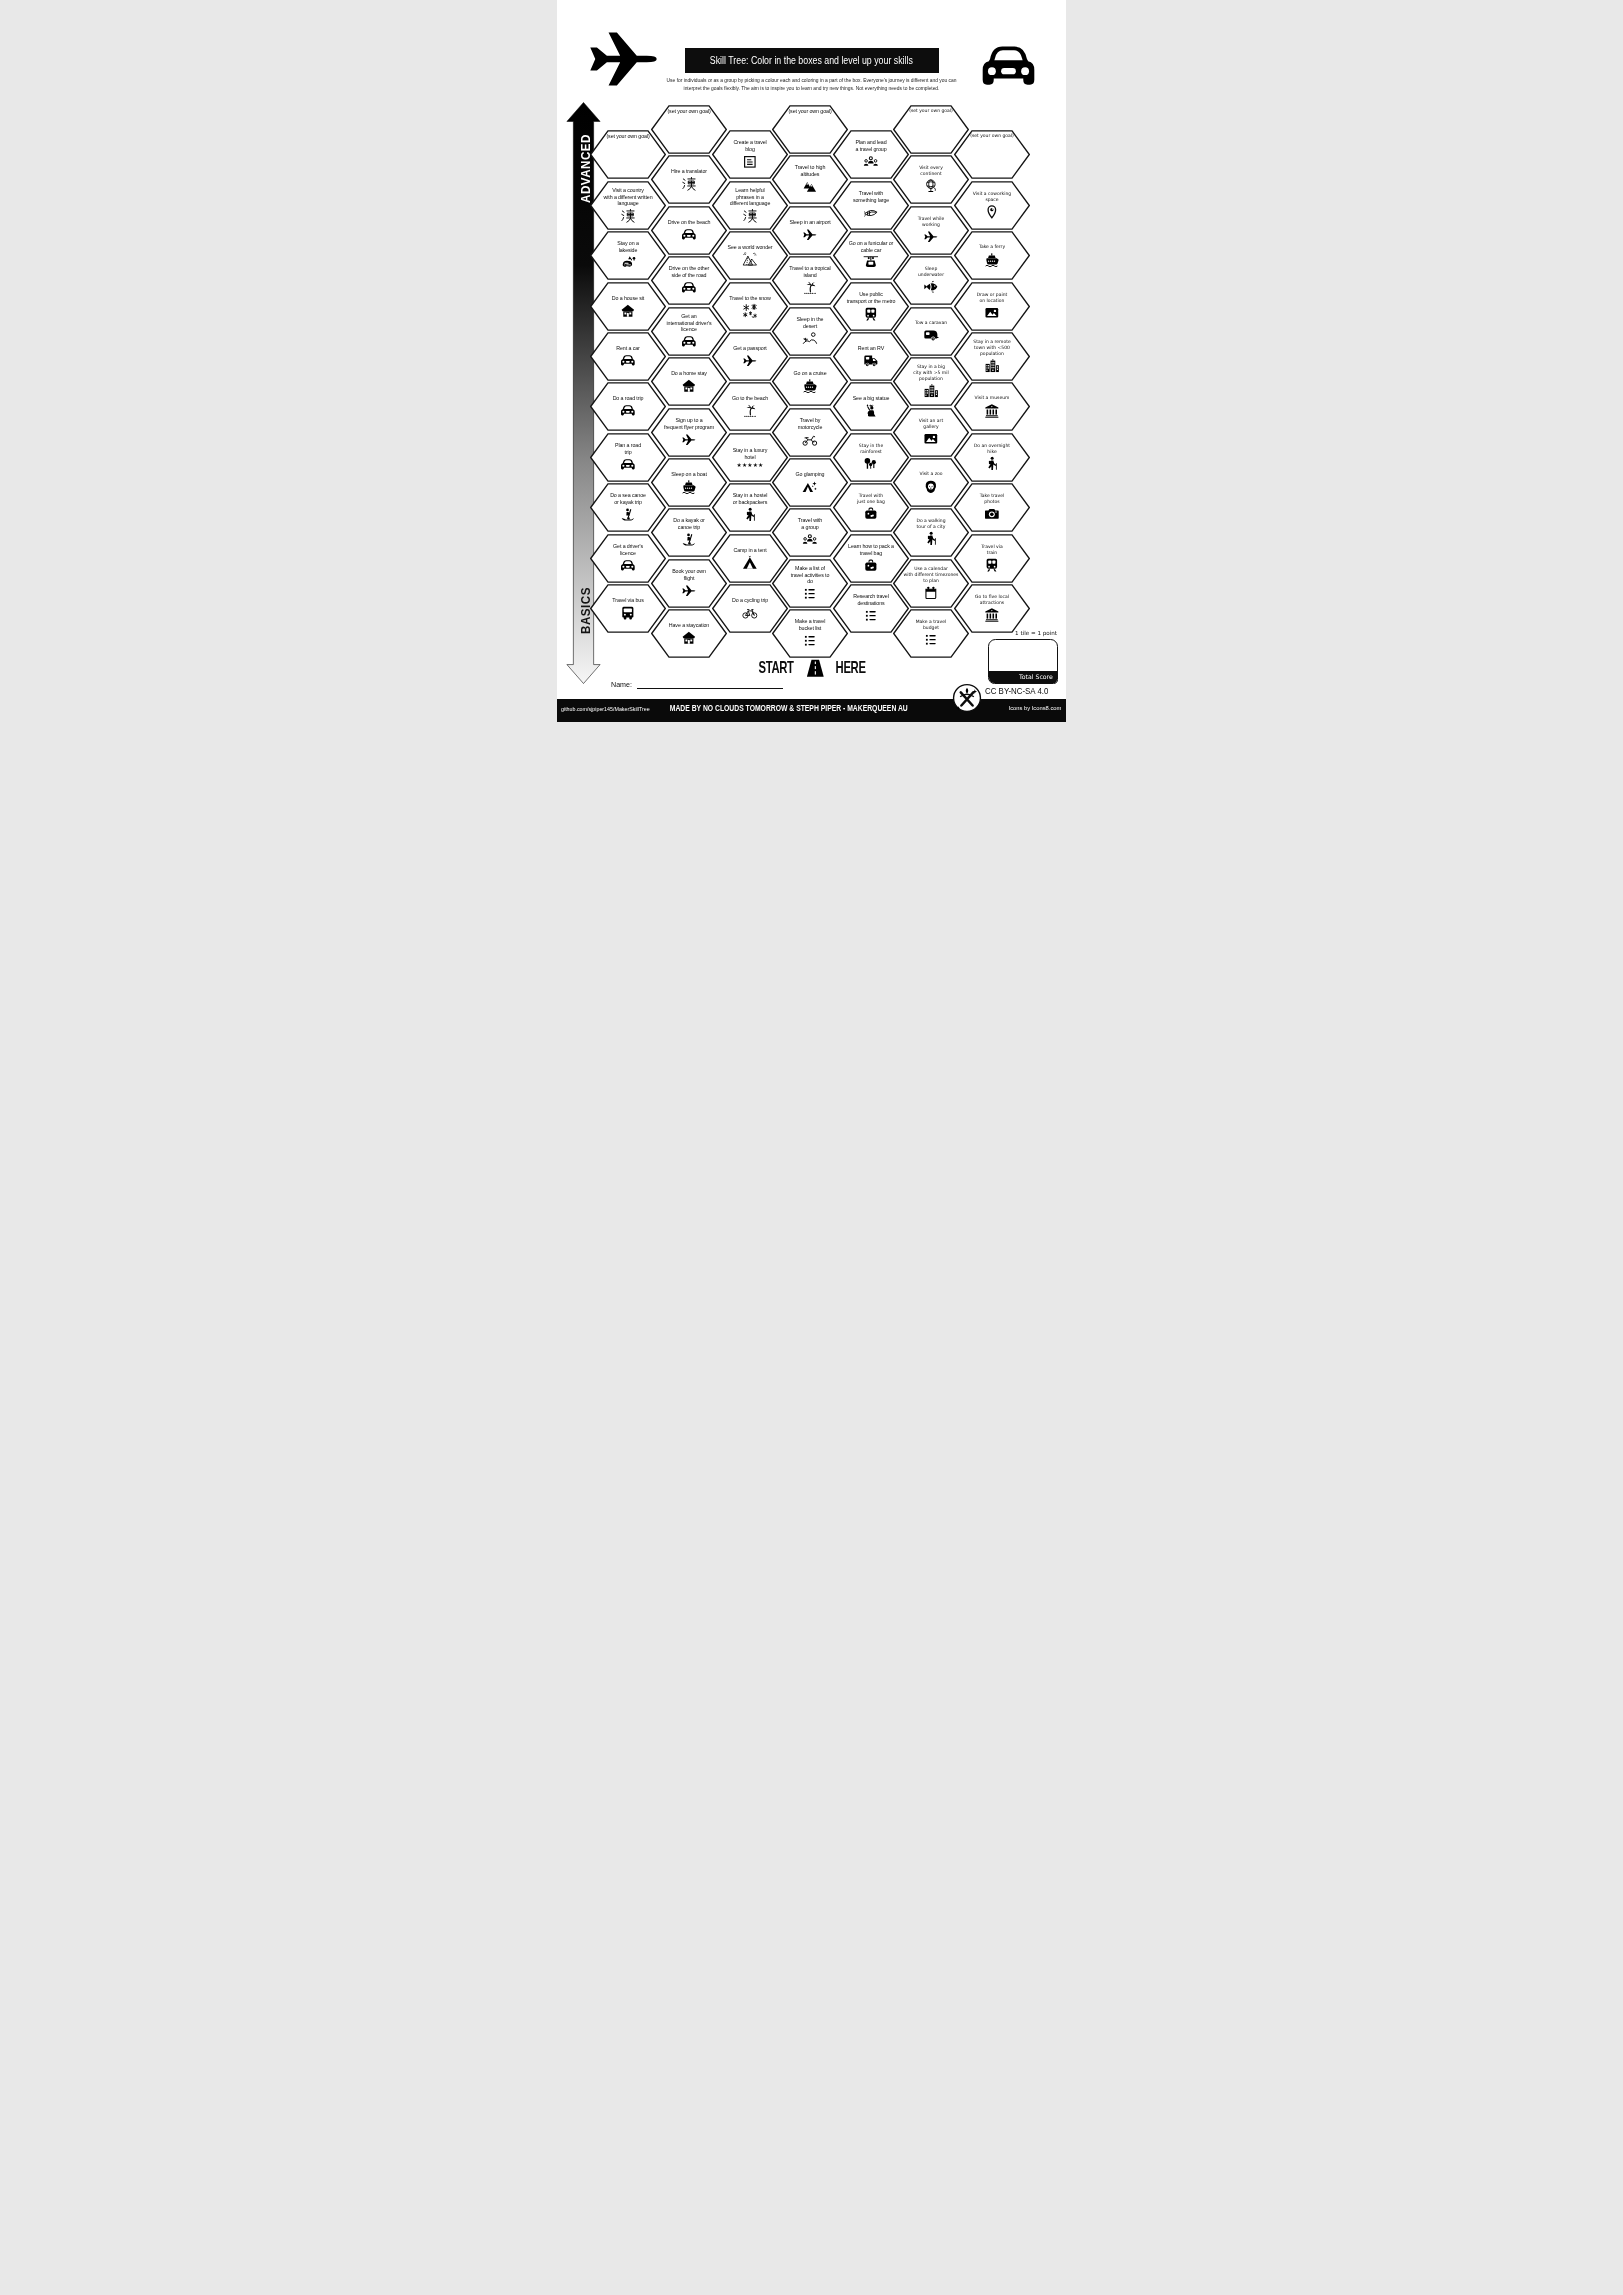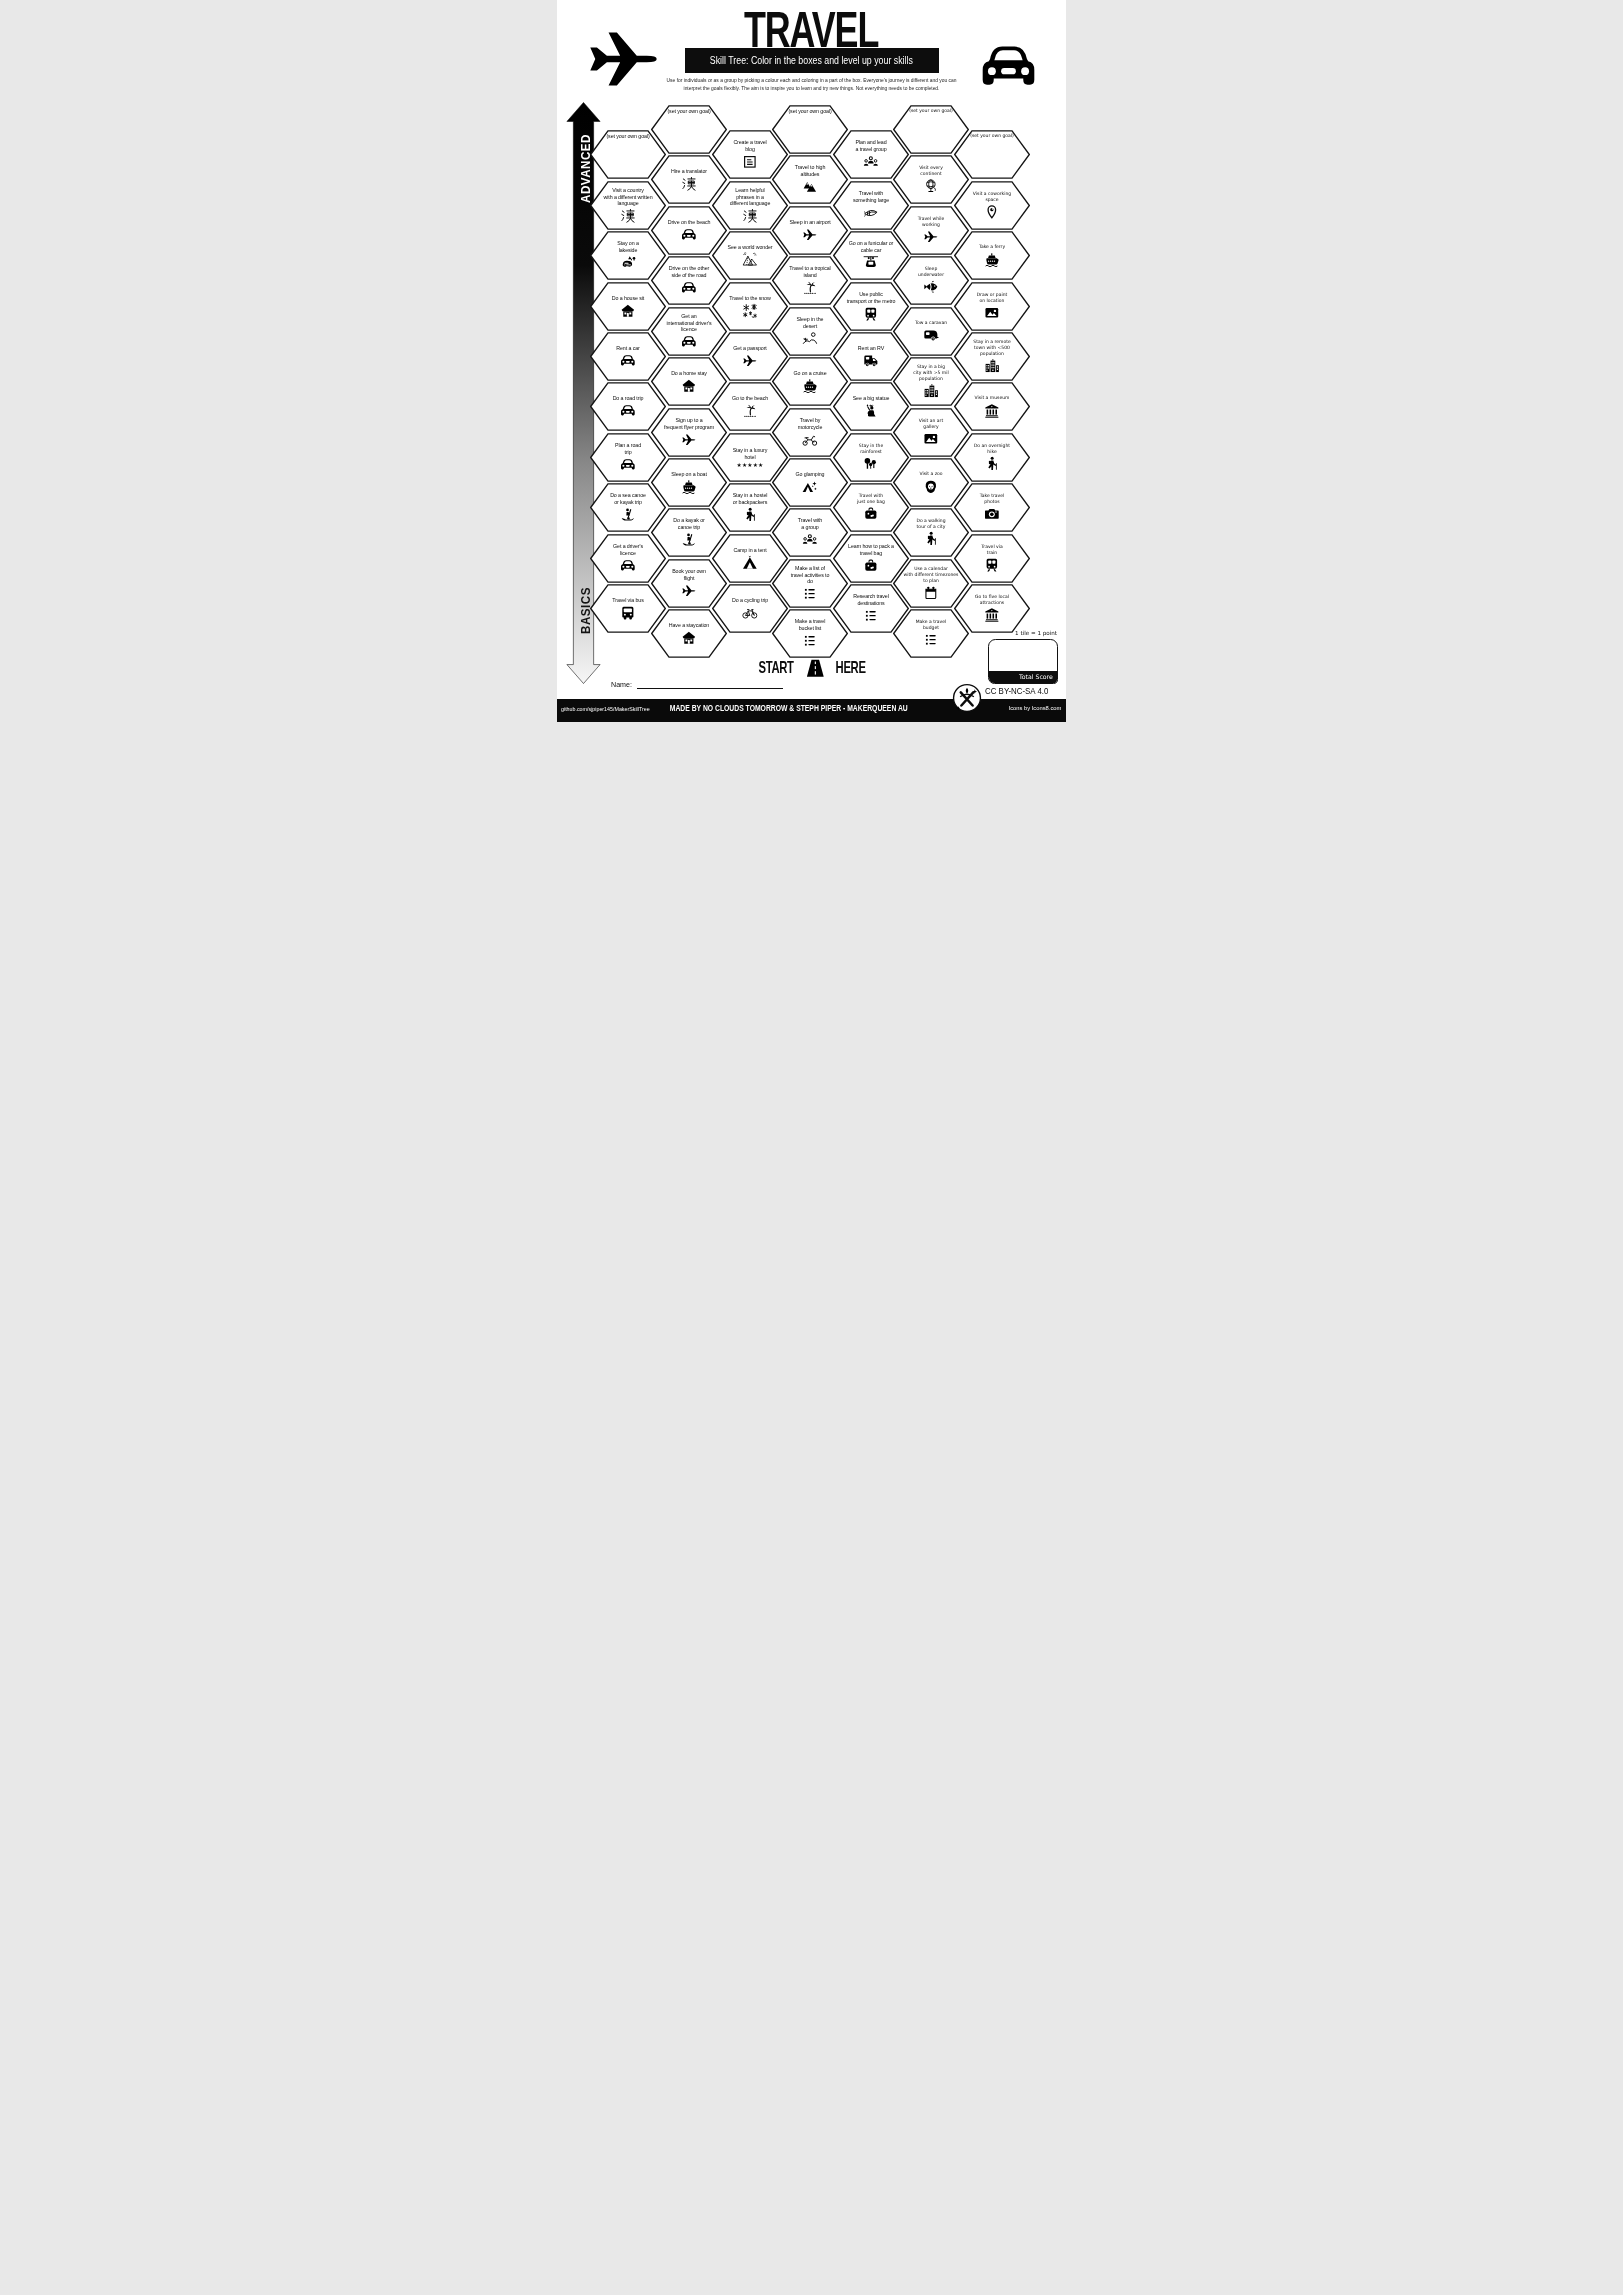--- a/index.html
+++ b/index.html
@@ -389,23 +389,20 @@
 
 <div id="page">
 
   <svg class="abs hero-icon" style="left:19.4px;top:19.4px;width:95px;height:80px" viewBox="0 0 205 172" width="95" height="80">
       <use href="#i-plane"></use>
     </svg>
   <svg class="abs hero-icon" style="left:415px;top:38px;width:73px;height:59px" viewBox="0 0 158 128" width="73" height="59">
       <use href="#i-car"></use>
     </svg>
 
-  <div class="abs" id="title-wrap">
-    <div id="page-title" class="cx">TRAVEL</div>
-  </div>
   <div class="abs" id="subtitle-bar">
     <span>Skill Tree:  Color in the boxes and level up your skills</span>
   </div>
   <div class="abs" id="description">Use for individuals or as a group by picking a colour each and coloring in a part of the box.  Everyone's journey is different and you can interpret the goals flexibly.  The aim is to inspire you to learn and try new things. Not everything needs to be completed.</div>
 
   <svg class="abs" style="left:9.3px;top:102px;width:35px;height:582px" viewBox="0 0 76 1258" preserveAspectRatio="none">
     <path d="M38 1 L74 42 H60 V1216 H74 L38 1257 L2 1216 H16 V42 H2 z" fill="url(#arrow-grad)" stroke="#000" stroke-width="1.2"></path>
   </svg>
   <div class="abs" id="advanced-label">ADVANCED</div>
   <div class="abs" id="basics-label">BASICS</div>

